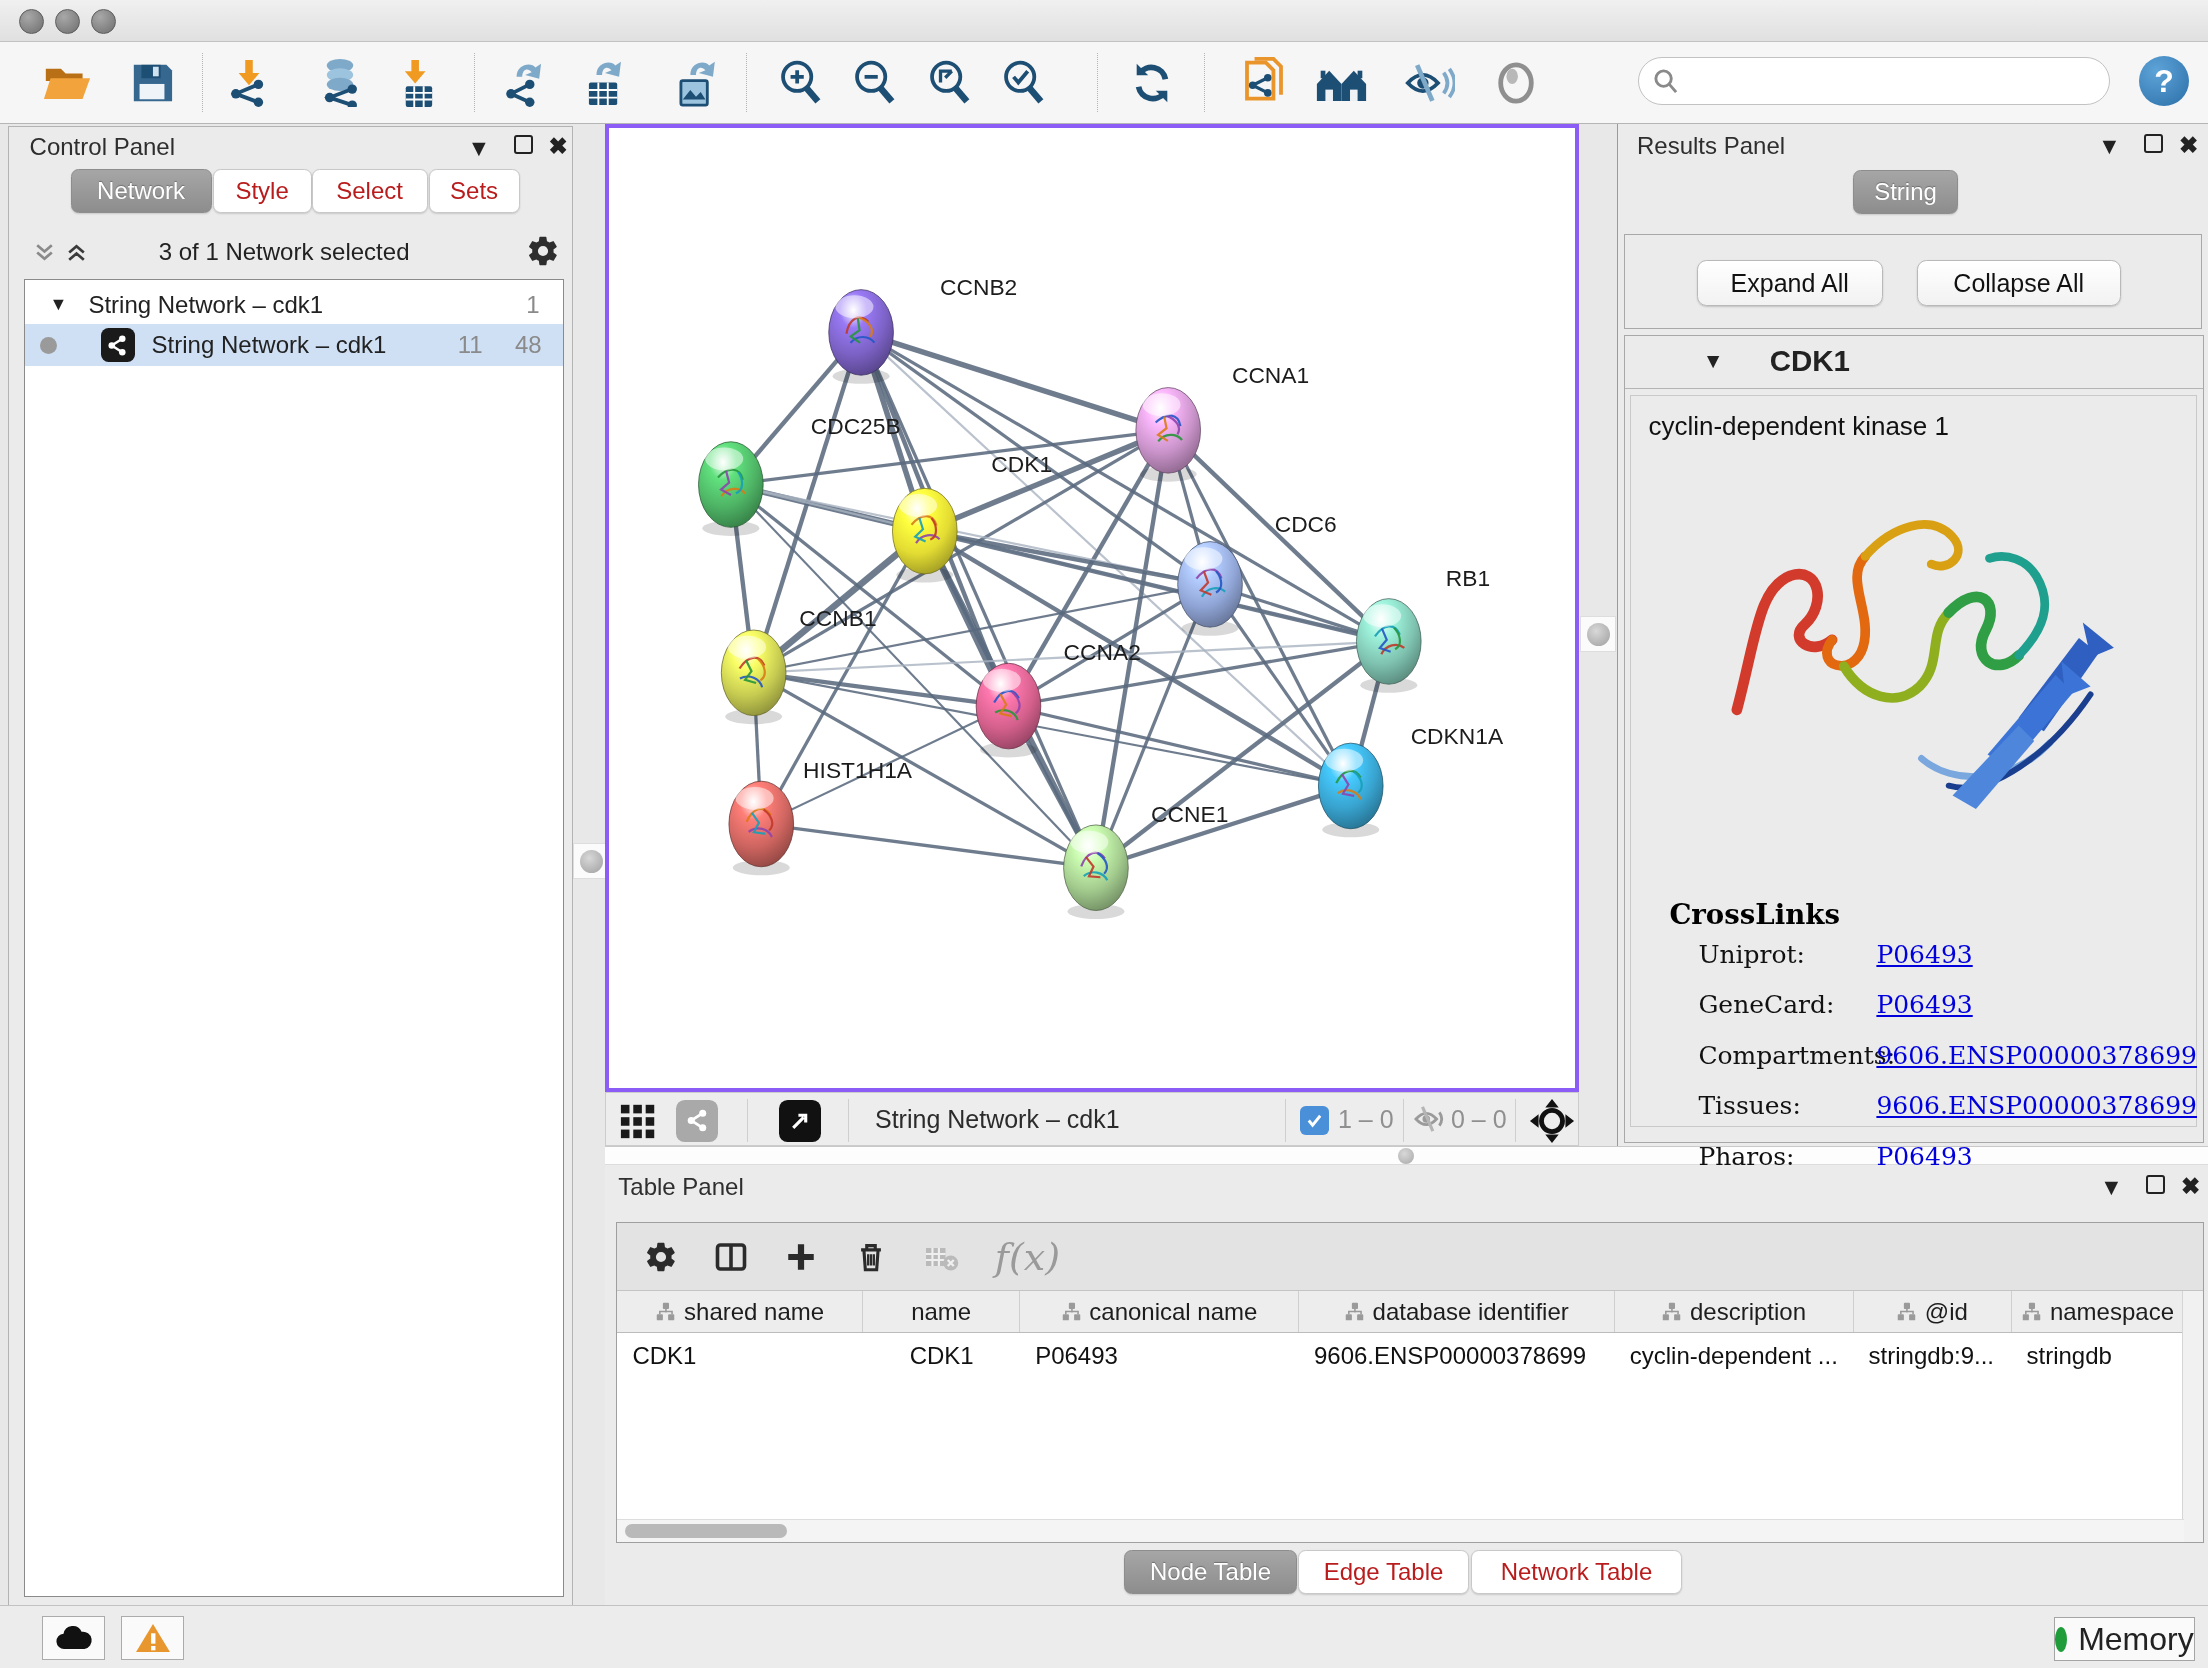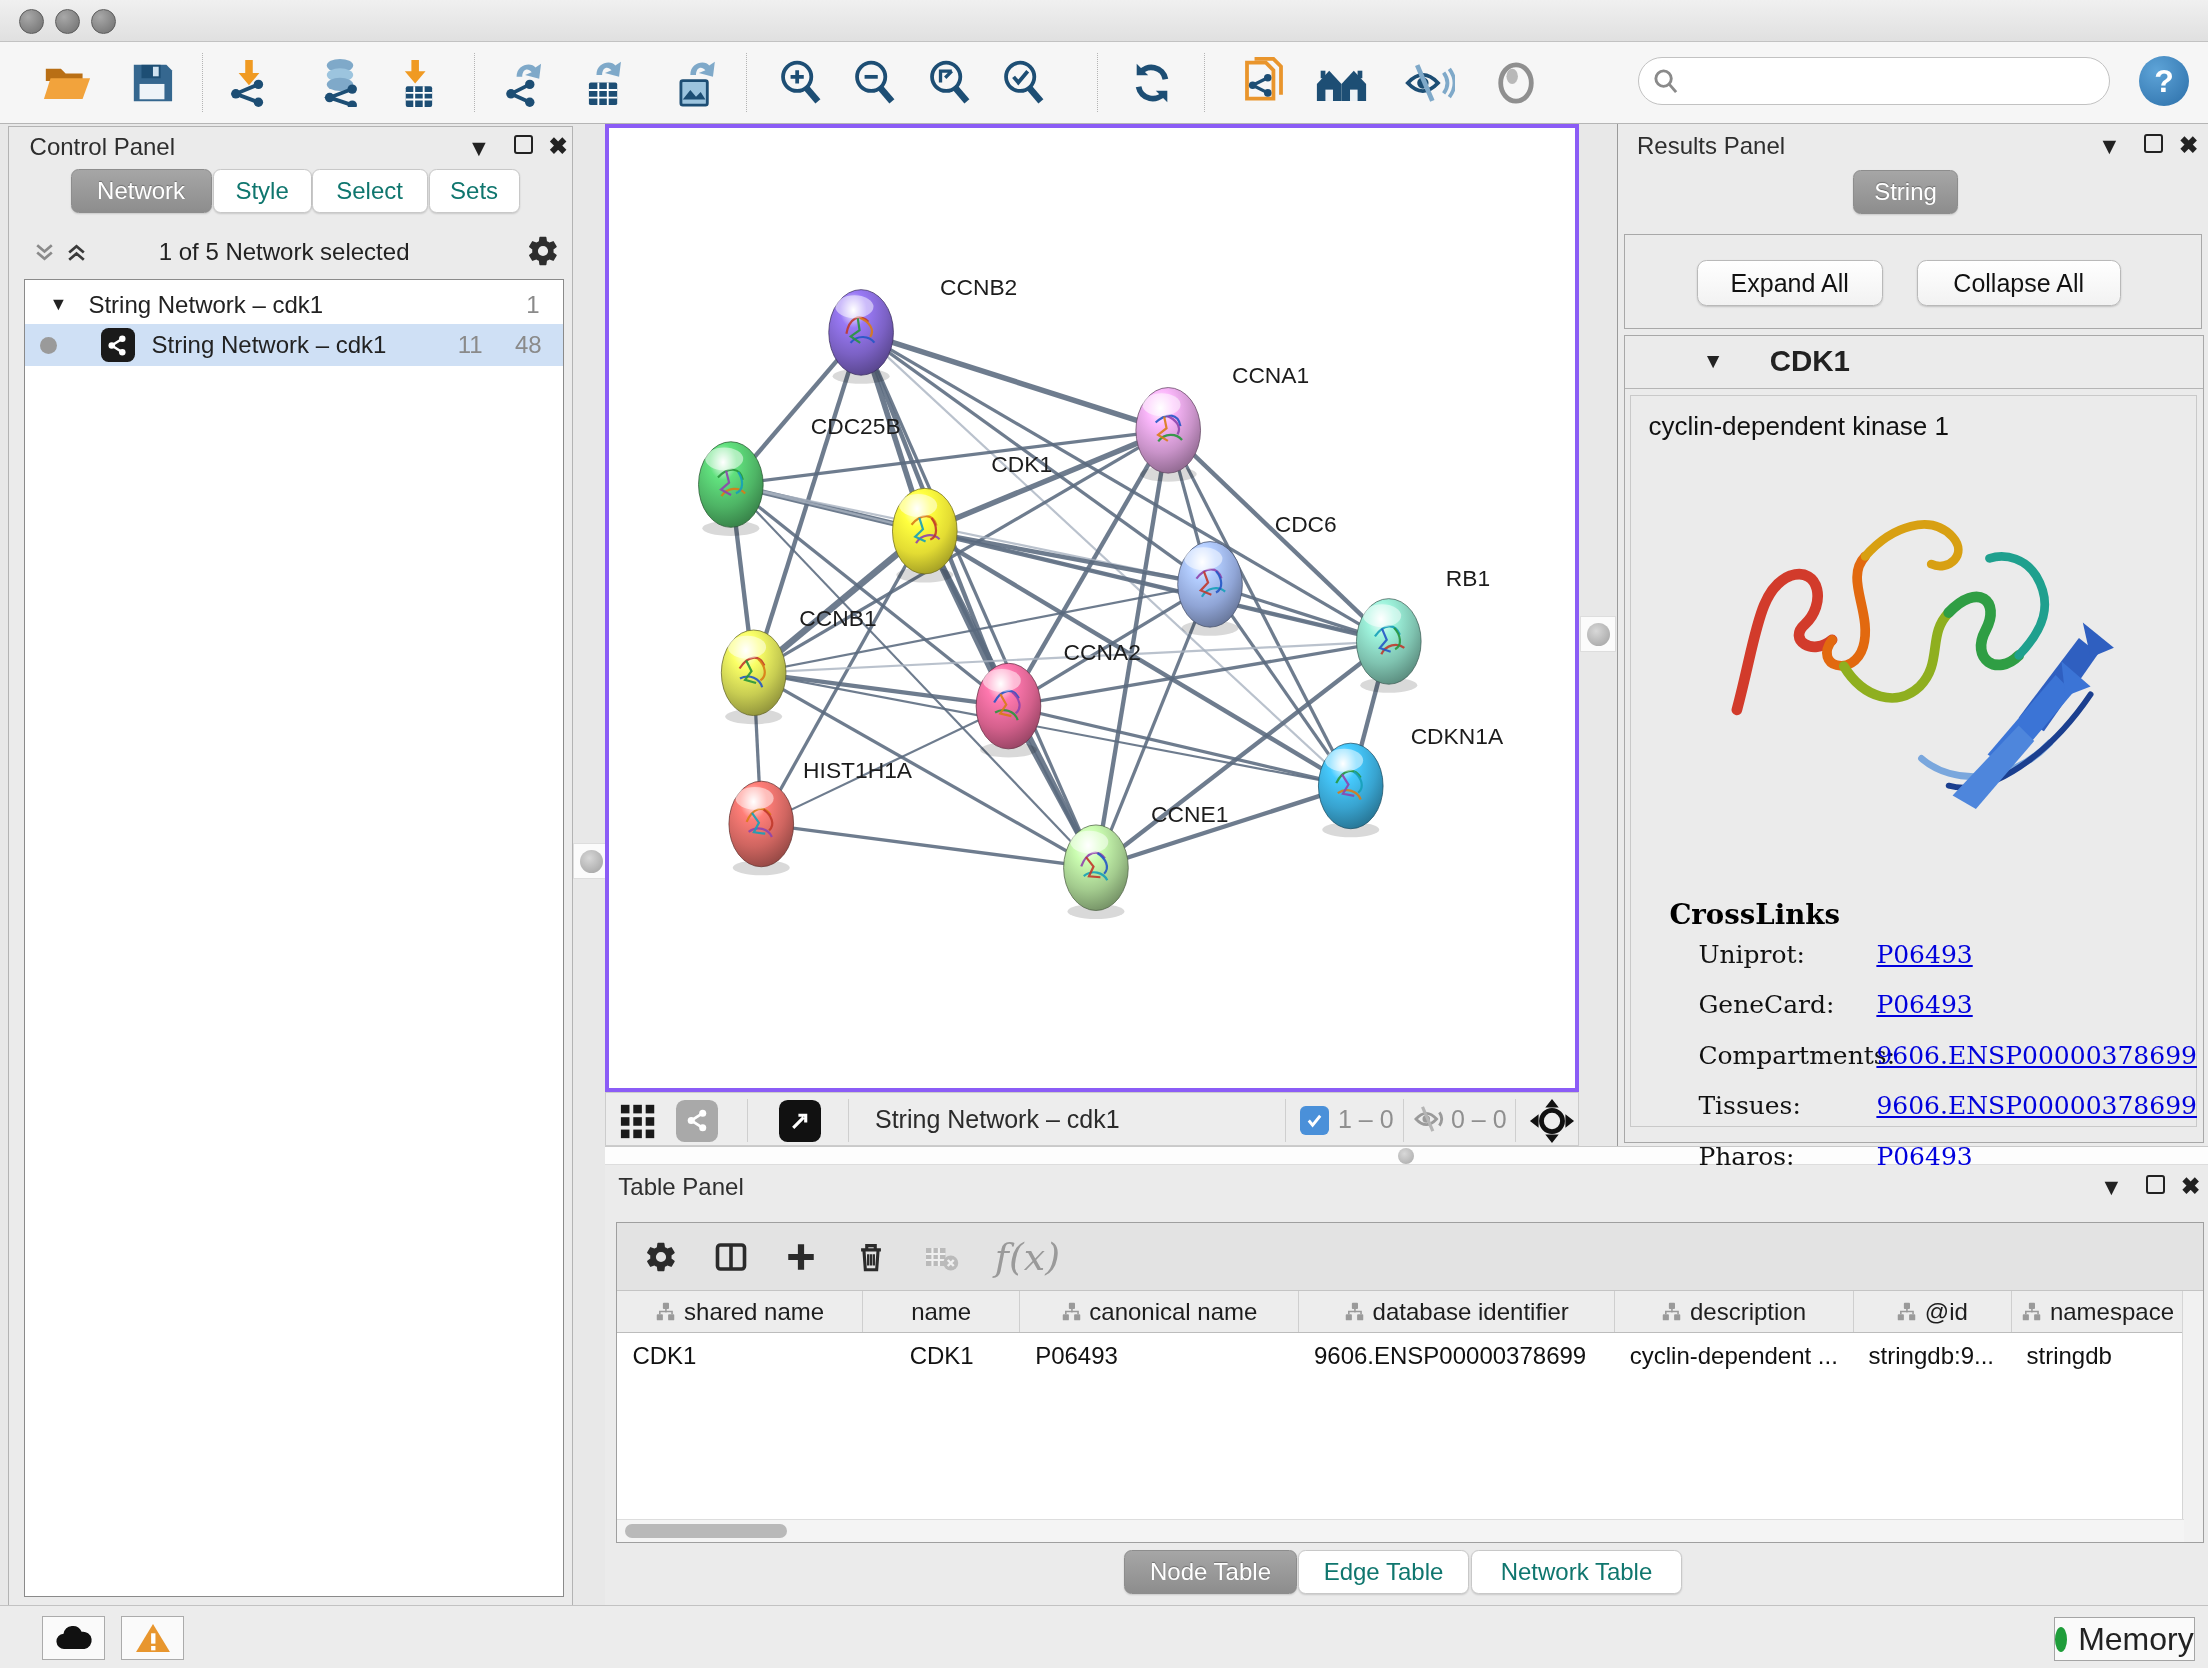--- a/index.html
+++ b/index.html
@@ -28,21 +28,21 @@
     background:radial-gradient(circle at 35% 30%, #5ea4d8, #2b6ea8); color:#fff; font-size:32px; font-weight:bold;
     display:flex; align-items:center; justify-content:center; }
 
   
   .panel-title { font-size:24px; color:#2e2e2e; }
   .win-ctl { position:absolute; font-size:23px; color:#222; line-height:23px; }
   .float-sq { width:19px; height:19px; border:2.9px solid #222; border-radius:2.9px; display:inline-block; }
 
   
   .seg { position:absolute; height:44px; border:1px solid #c8c8c8; background:#fff; border-radius:7.6px;
-    font-size:24px; display:flex; align-items:center; justify-content:center; color:#0f766e;
+    font-size:24px; display:flex; align-items:center; justify-content:center; color:#b91c1c;
     box-shadow:0 1px 1.9px rgba(0,0,0,.15); }
   .seg.sel { background:linear-gradient(#a6a6a6,#8d8d8d); color:#fff; border-color:#8d8d8d;
     text-shadow:0 -1px 1px rgba(0,0,0,.3); }
 
   
   .control-panel { position:absolute; left:7.6px; top:126px; width:565px; height:1480px;
     background:#ebebeb; border:1px solid #b3b3b3; }
   .cp-statusrow { position:absolute; left:0; top:103px; width:100%; height:42px; }
   .cp-list { position:absolute; left:15px; top:152px; width:540px; height:1318px;
     background:#fff; border:1px solid #8a8a8a; font-size:24px; }
@@ -293,21 +293,21 @@
       <span>Sets</span>
     </div>
 
   <div class="cp-statusrow">
     <svg style="position:absolute;left:23px;top:9.5px" width="25" height="25" viewBox="0 0 24 24">
       <path d="M5 5 l7 6 7-6 M5 12 l7 6 7-6" stroke="#8a8a8a" stroke-width="2.6" fill="none"></path>
     </svg>
     <svg style="position:absolute;left:55px;top:9.5px" width="25" height="25" viewBox="0 0 24 24">
       <path d="M5 19 l7-6 7 6 M5 12 l7-6 7 6" stroke="#3a3a3a" stroke-width="2.6" fill="none"></path>
     </svg>
-    <div style="position:absolute; left:95px; top:7.6px; width:361px; text-align:center; font-size:24px;">1 of 5 Network selected</div>
+    <div style="position:absolute; left:95px; top:7.6px; width:361px; text-align:center; font-size:24px;">3 of 1 Network selected</div>
     <svg style="position:absolute;left:517px;top:3.8px" width="34" height="34" viewBox="0 0 24 24">
       <path fill="#2d2d2d" d="M19.4 13c.04-.32.06-.65.06-1s-.02-.68-.06-1l2.1-1.65a.5.5 0 0 0 .12-.64l-2-3.46a.5.5 0 0 0-.6-.22l-2.49 1a7 7 0 0 0-1.73-1L14.43 2.4a.5.5 0 0 0-.5-.4h-4a.5.5 0 0 0-.5.4L9.06 5.03c-.63.26-1.2.6-1.74 1l-2.48-1a.5.5 0 0 0-.61.22l-2 3.46a.5.5 0 0 0 .12.64L4.45 11c-.04.32-.06.65-.06 1s.02.68.06 1l-2.1 1.65a.5.5 0 0 0-.12.64l2 3.46c.12.22.39.3.6.22l2.49-1c.54.4 1.11.74 1.74 1l.37 2.63c.04.23.25.4.5.4h4c.25 0 .46-.17.5-.4l.37-2.63c.63-.26 1.2-.6 1.73-1l2.49 1c.21.08.48 0 .6-.22l2-3.46a.5.5 0 0 0-.12-.64L19.4 13zM12 15.6A3.6 3.6 0 1 1 12 8.4a3.6 3.6 0 0 1 0 7.2z"></path>
     </svg>
   </div>
 
   <div class="cp-list">
     <div class="cp-row" style="top:3.8px;">
       <span style="margin-left:25px; font-size:18px;">▼</span>
       <span style="margin-left:21px;">String Network – cdk1</span>
       <span class="cnt" style="position:absolute; right:23px;">1</span>

